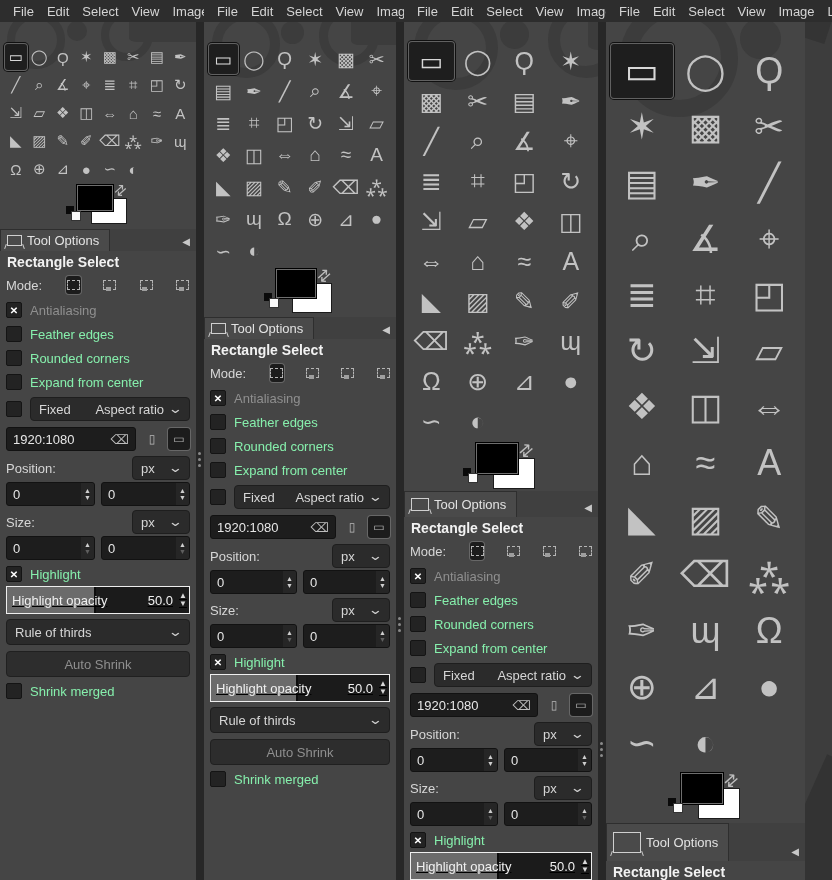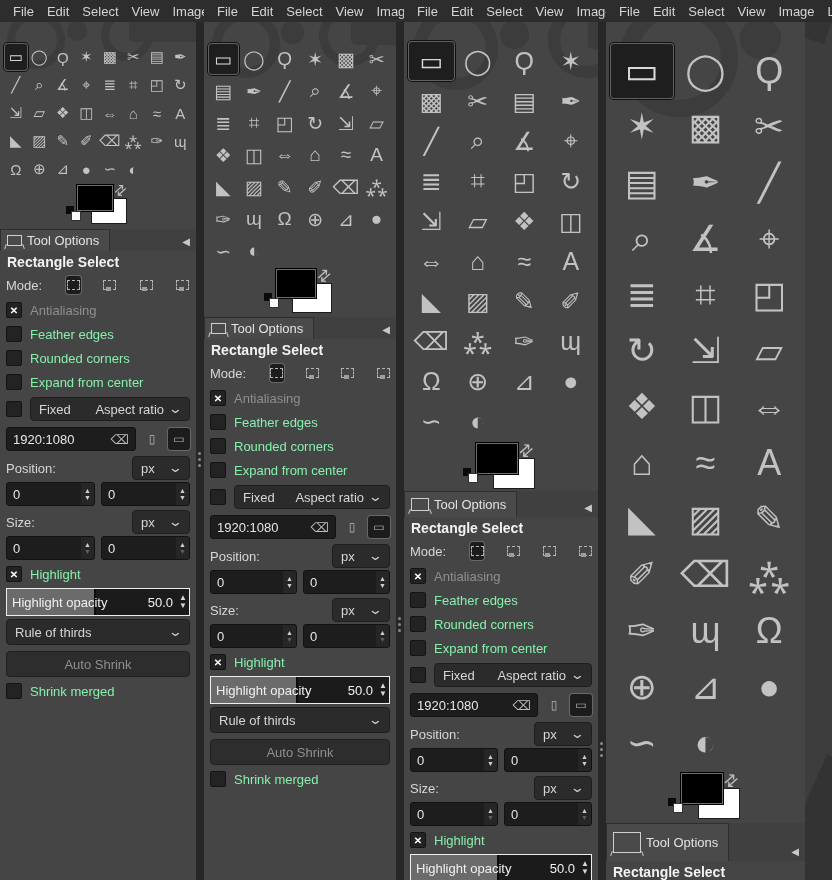--- a/index.html
+++ b/index.html
@@ -71,21 +71,21 @@
   .sqbtn.pressed{background:#1c1c1c;box-shadow:0 0 0 1px #676767;}
   .unitrow{display:flex;align-items:center;height:28px;}
   .unitlabel{color:#d6d6d6;font-size:13px;flex:1;}
   .unitcombo{width:58px;}
   .spinrow{display:flex;height:24px;gap:6px;margin-bottom:2px;}
   .spinbox{flex:1;display:flex;background:#1d1d1d;border:1px solid #121212;border-radius:3px;overflow:hidden;}
   .spinval{flex:1;color:#e6e6e6;font-size:13px;display:flex;align-items:center;padding-left:6px;}
   .spinarrows{width:13px;display:flex;flex-direction:column;align-items:center;justify-content:center;background:#262626;}
   .spinarrows span{font-size:7px;line-height:7px;color:#cfcfcf;cursor:pointer;}
   .spinarrows span.dim{color:#5f5f5f;}
-  .sliderrow{height:30px;display:flex;align-items:flex-end;}
+  .sliderrow{height:30px;display:flex;align-items:flex-start;text-decoration:underline;}
   .slider{flex:1;height:26px;border:1px solid #eeeeee;display:flex;position:relative;background:#1b1b1b;cursor:pointer;}
   .sliderfill{position:absolute;left:0;top:0;bottom:0;width:48%;background:#6b6b6b;border-right:2px solid #0c0c0c;}
   .sliderlabel{position:relative;z-index:1;color:#f0f0f0;font-size:13px;align-self:center;padding-left:5px;flex:1;}
   .sliderval{position:relative;z-index:1;color:#f0f0f0;font-size:13px;align-self:center;padding-right:4px;}
   .sliderspin{width:12px;display:flex;flex-direction:column;justify-content:center;background:#1b1b1b;}
   .sliderspin span{font-size:8px;line-height:8px;color:#d8d8d8;text-align:center;cursor:pointer;}
   .guiderow{height:32px;display:flex;align-items:center;}
   .guiderow .combo{flex:1;height:26px;}
   .bigbtn{height:24px;margin:3px 0 2px;background:#2d2d2d;border:1px solid #202020;border-radius:4px;display:flex;
         align-items:center;justify-content:center;color:#8f8f8f;font-size:13px;cursor:pointer;}

